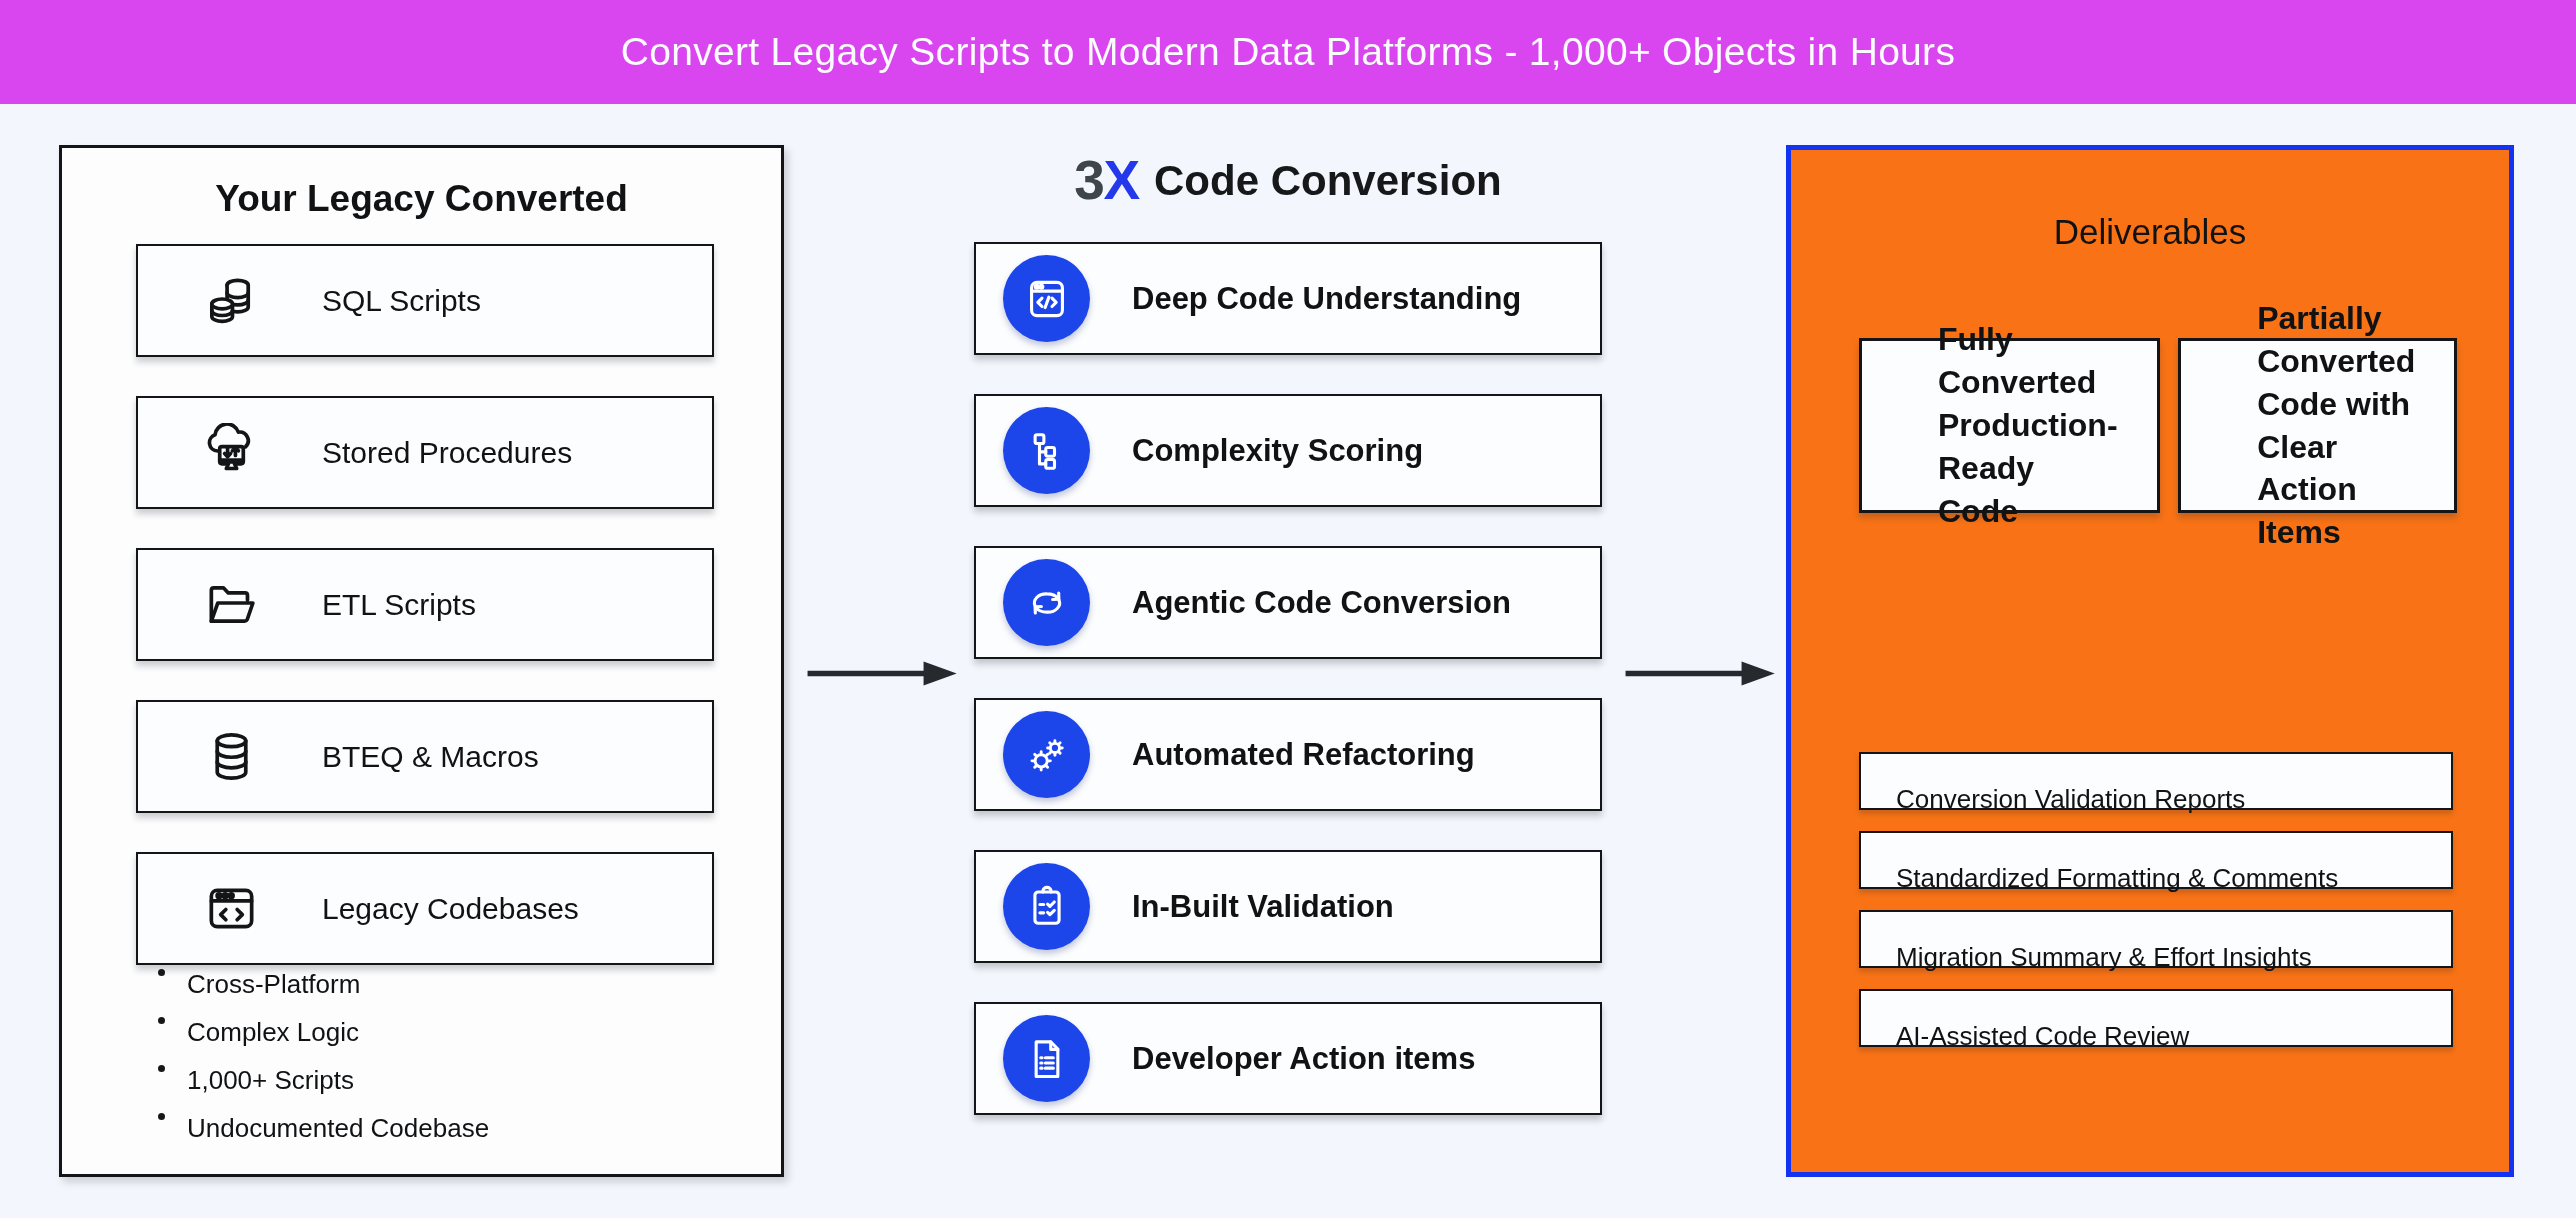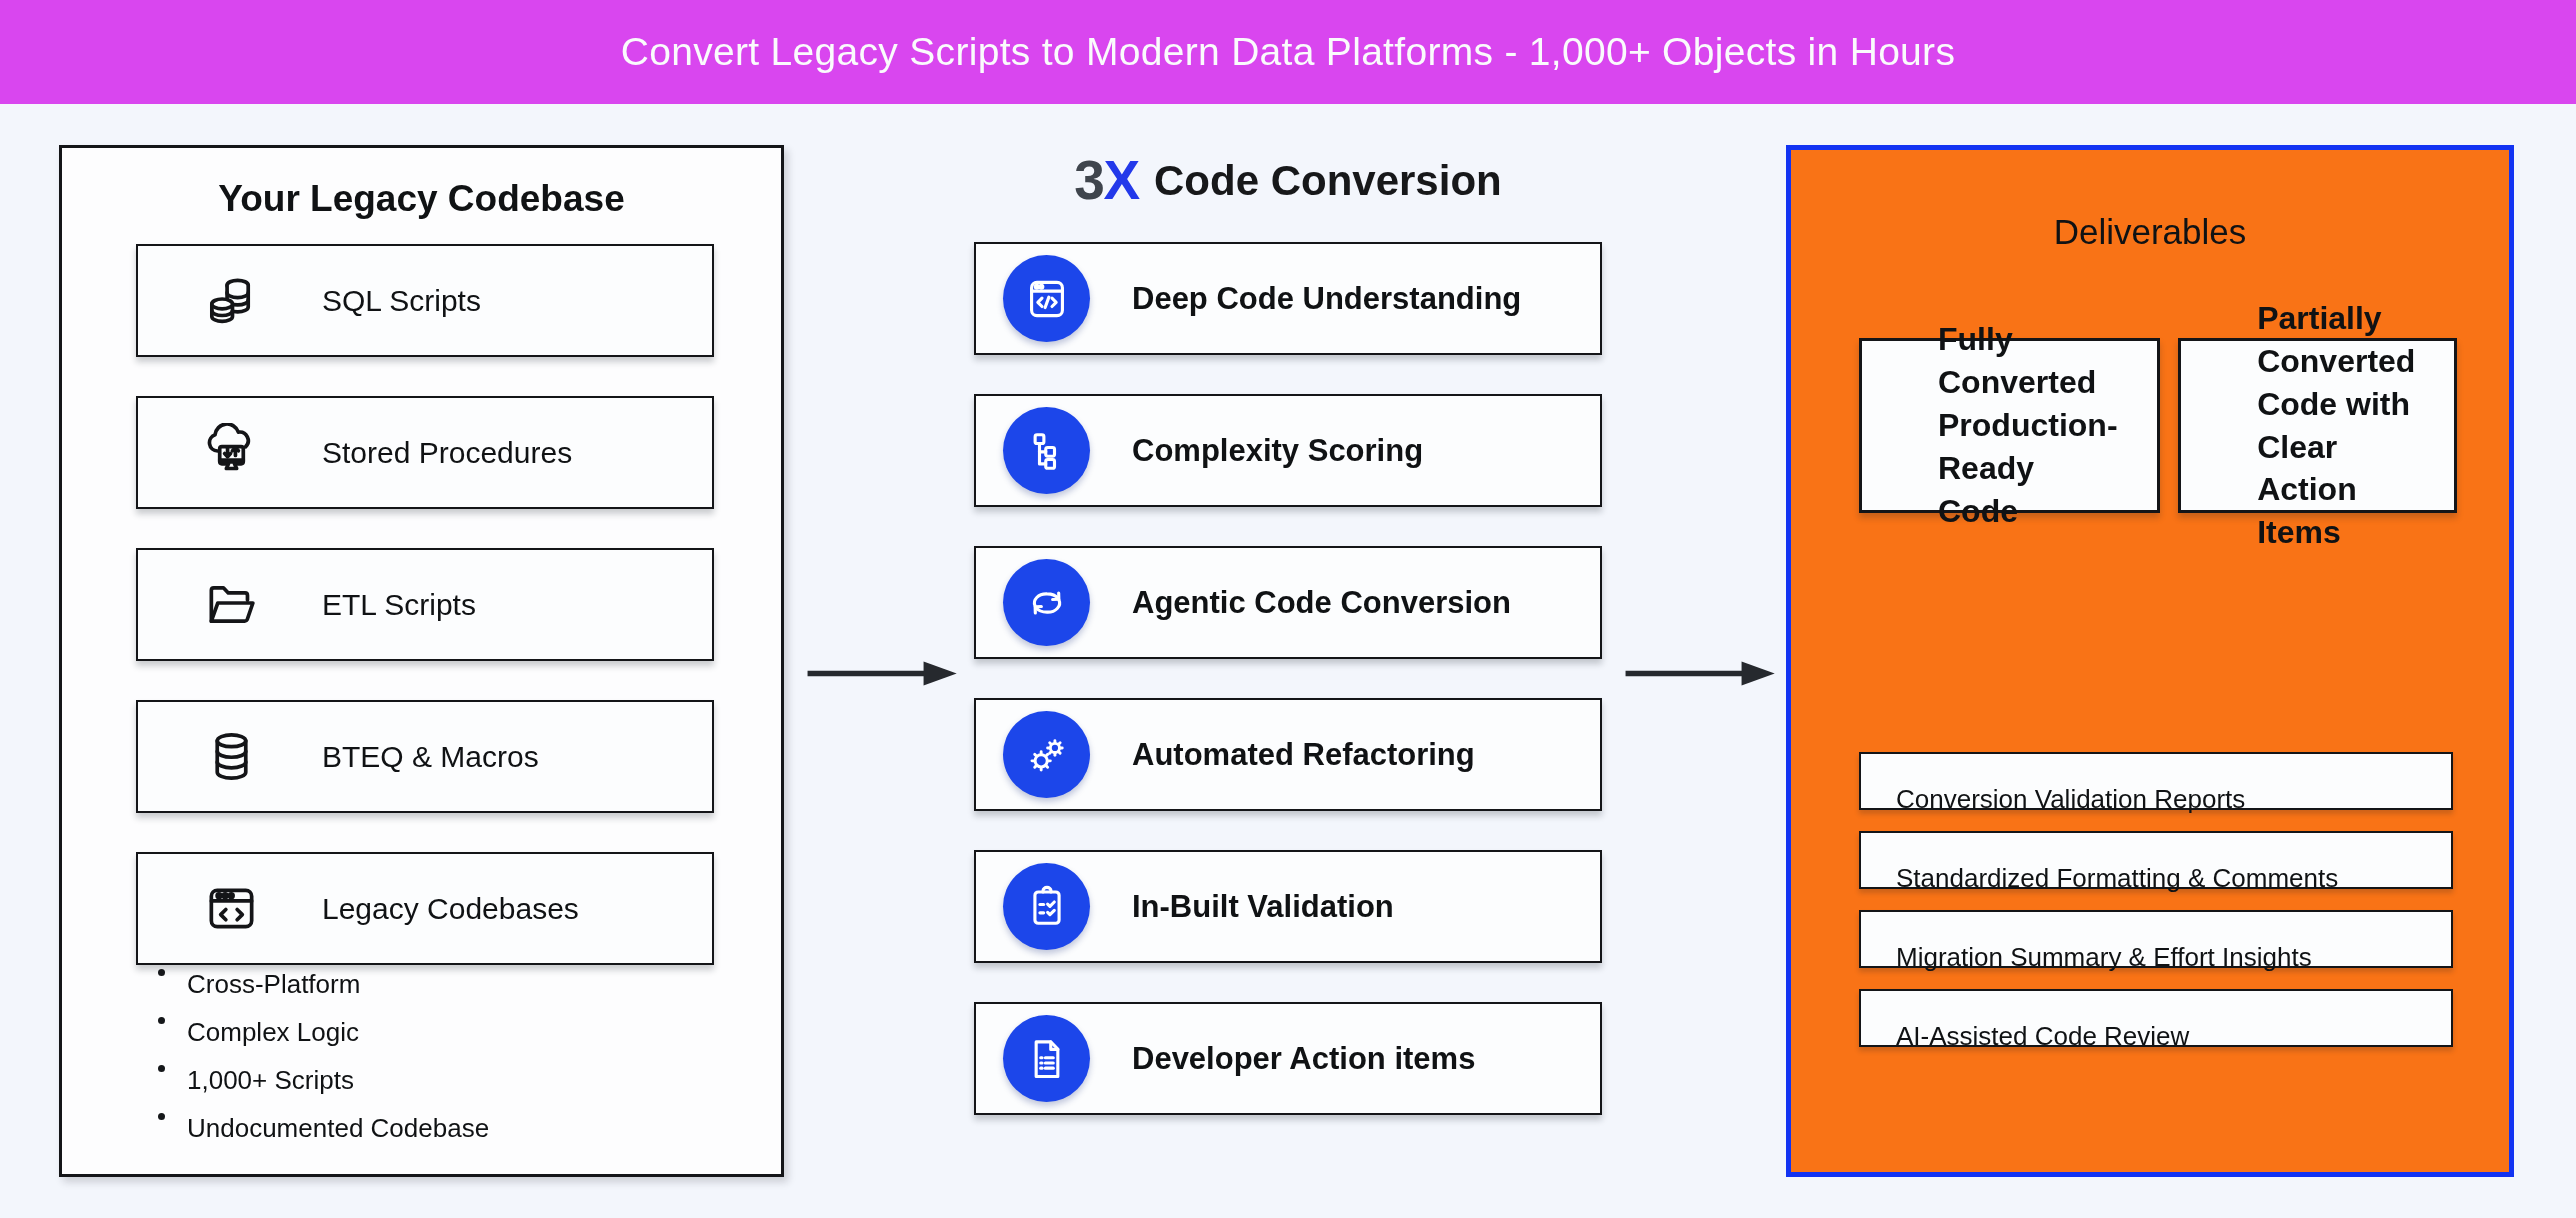--- a/index.html
+++ b/index.html
@@ -84,21 +84,21 @@
 </head>
 <body>
 
 <div class="page">
 
   <div class="header">
     <div class="header-title">Convert Legacy Scripts to Modern Data Platforms - 1,000+ Objects in Hours</div>
   </div>
 
   <div class="panel legacy-panel">
-    <div class="panel-title">Your Legacy Codebase</div>
+    <div class="panel-title">Your Legacy Converted</div>
 
     <div class="legacy-stack">
 
       <div class="item-box">
         <svg class="icn line-dark" viewBox="0 0 24 24" fill="none" stroke-width="1.5" stroke-linecap="round" stroke-linejoin="round">
           <ellipse cx="14.5" cy="5.8" rx="4.3" ry="2" fill="#fcfdfe"></ellipse>
           <path d="M10.2 5.8v8.8c0 1.1 1.9 2 4.3 2s4.3-.9 4.3-2V5.8" fill="#fcfdfe"></path>
           <path d="M10.2 8.8c0 1.1 1.9 2 4.3 2s4.3-.9 4.3-2"></path>
           <path d="M10.2 11.8c0 1.1 1.9 2 4.3 2s4.3-.9 4.3-2"></path>
           <path d="M4 13.4v5.1c0 1.1 1.9 2 4.2 2s4.2-.9 4.2-2v-5.1" fill="#fcfdfe"></path>

